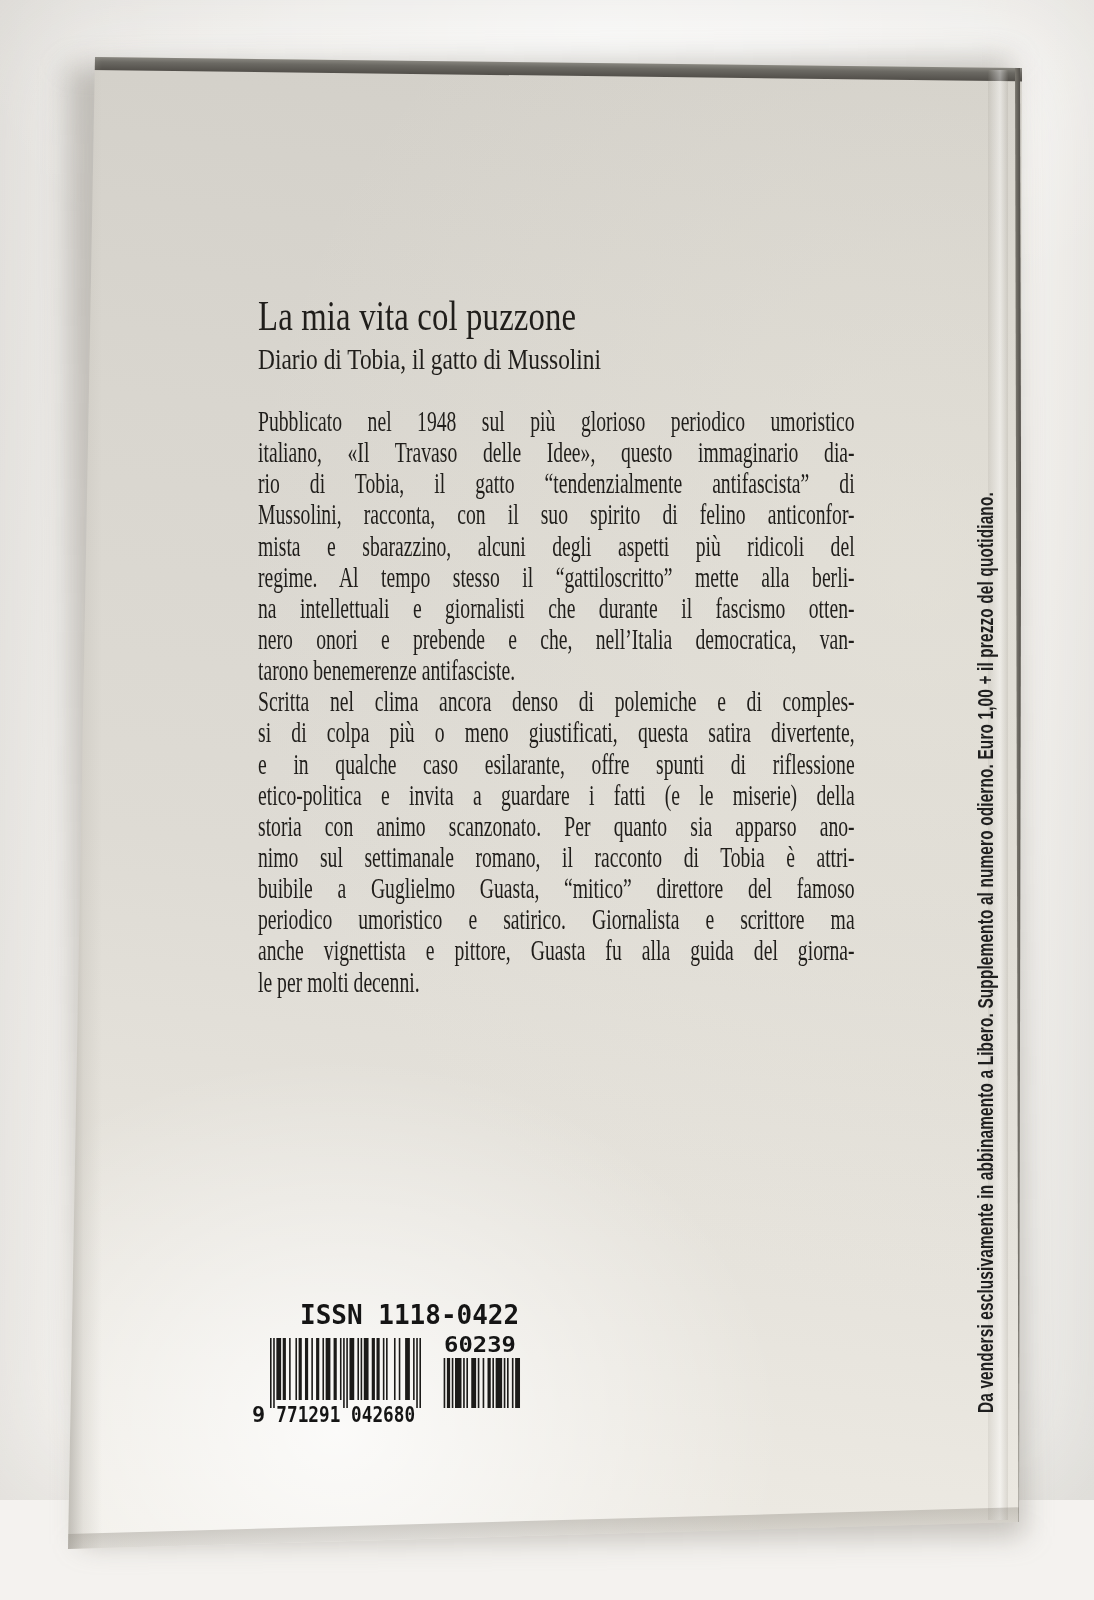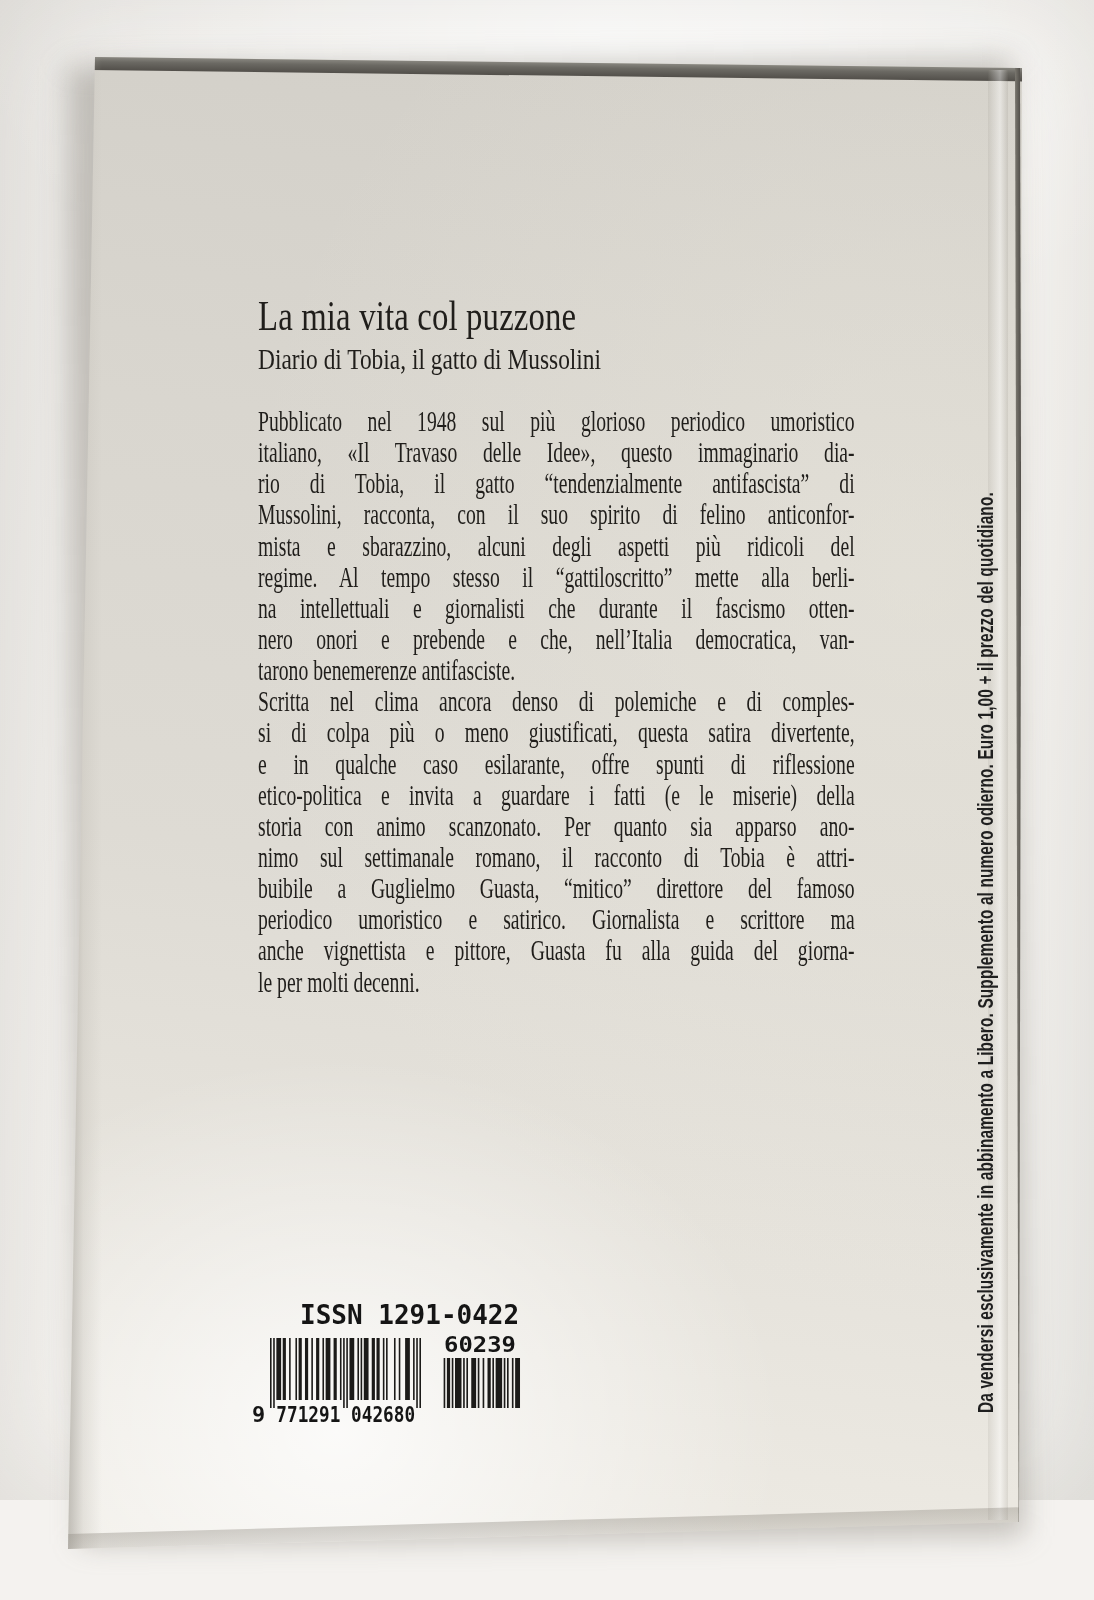--- a/index.html
+++ b/index.html
@@ -125,21 +125,21 @@
           <div class="line">nimo sul settimanale romano, il racconto di Tobia è attri-</div>
           <div class="line">buibile a Guglielmo Guasta, “mitico” direttore del famoso</div>
           <div class="line">periodico umoristico e satirico. Giornalista e scrittore ma</div>
           <div class="line">anche vignettista e pittore, Guasta fu alla guida del giorna-</div>
           <div class="line line-last">le per molti decenni.</div>
         </div>
       </div>
 
     <div class="side-note">Da vendersi esclusivamente in abbinamento a Libero. Supplemento al numero odierno. Euro 1,00 + il prezzo del quotidiano.</div>
 
-    <div class="issn">ISSN 1291-0422</div>
+    <div class="issn">ISSN 1118-0422</div>
 
     <svg class="barcode-svg" width="280" height="95" viewBox="0 0 280 95" id="barcode-svg">
         <rect x="20.00" y="6" width="1.59" height="70" fill="#1c1b19"></rect>
         <rect x="23.18" y="6" width="1.59" height="70" fill="#1c1b19"></rect>
         <rect x="26.36" y="6" width="4.77" height="62" fill="#1c1b19"></rect>
         <rect x="32.72" y="6" width="3.18" height="62" fill="#1c1b19"></rect>
         <rect x="39.07" y="6" width="1.59" height="62" fill="#1c1b19"></rect>
         <rect x="45.43" y="6" width="1.59" height="62" fill="#1c1b19"></rect>
         <rect x="48.61" y="6" width="3.18" height="62" fill="#1c1b19"></rect>
         <rect x="54.97" y="6" width="3.18" height="62" fill="#1c1b19"></rect>

